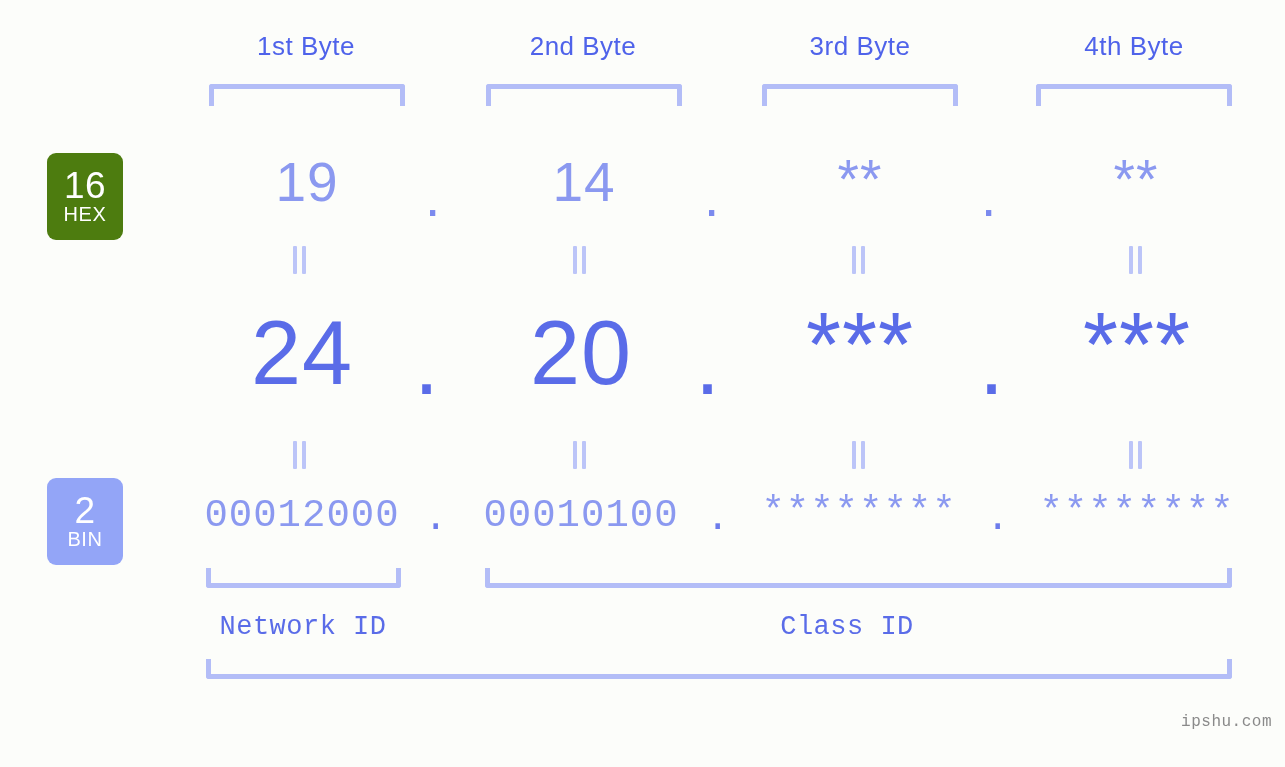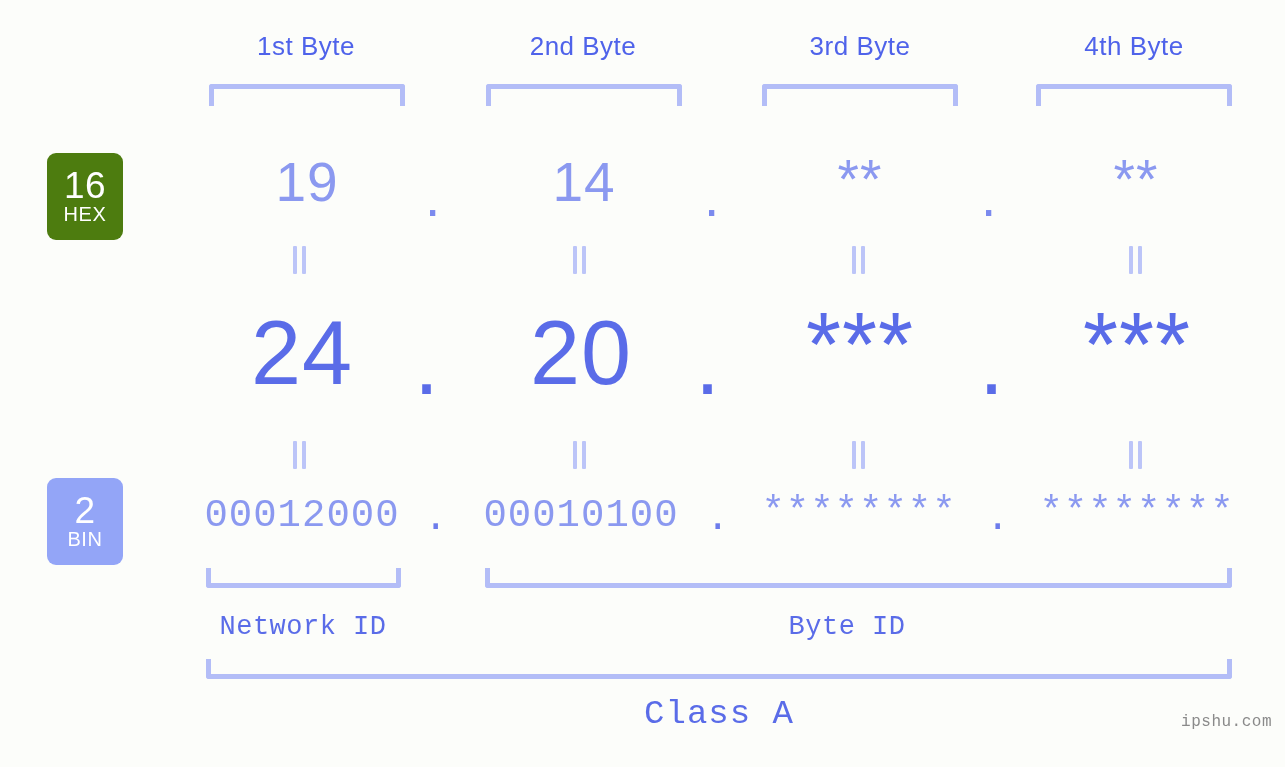--- a/index.html
+++ b/index.html
@@ -273,20 +273,19 @@
   <div class="val-cell bin-val" style="left:461px; top:497px; width:240px;">00010100</div>
   <div class="bin-dot" style="left:706px; top:500px;">.</div>
   <div class="val-cell bin-val" style="left:739px; top:493px; width:240px;">********</div>
   <div class="bin-dot" style="left:986px; top:500px;">.</div>
   <div class="val-cell bin-val" style="left:1017px; top:493px; width:240px;">********</div>
 
   <div class="bracket-up" style="left:206px; top:568px; width:195px;"></div>
   <div class="bracket-up" style="left:485px; top:568px; width:747px;"></div>
 
   <div class="section-label" style="left:183px; top:612px; width:240px;">Network ID</div>
-  <div class="section-label" style="left:738px; top:612px; width:218px;">Byte ID</div>
+  <div class="section-label" style="left:738px; top:612px; width:218px;">Class ID</div>
 
   <div class="bracket-up" style="left:206px; top:659px; width:1026px;"></div>
-  <div class="class-label" style="left:206px; top:694px; width:1026px;">Class A</div>
 
   <div id="watermark">ipshu.com</div>
 
 </div>
 
 </body></html>

